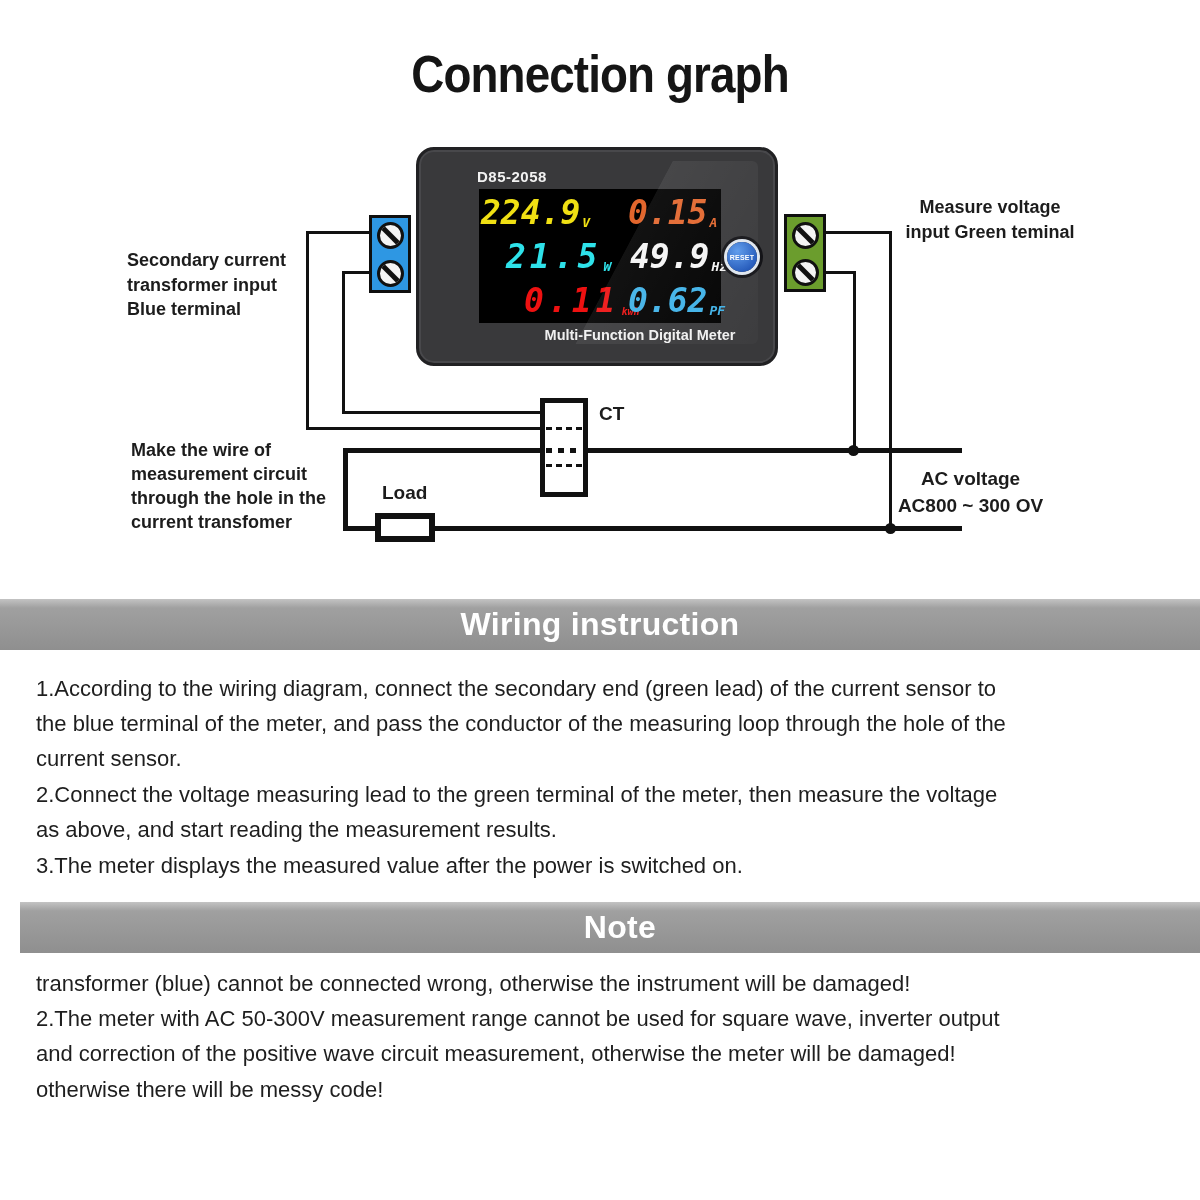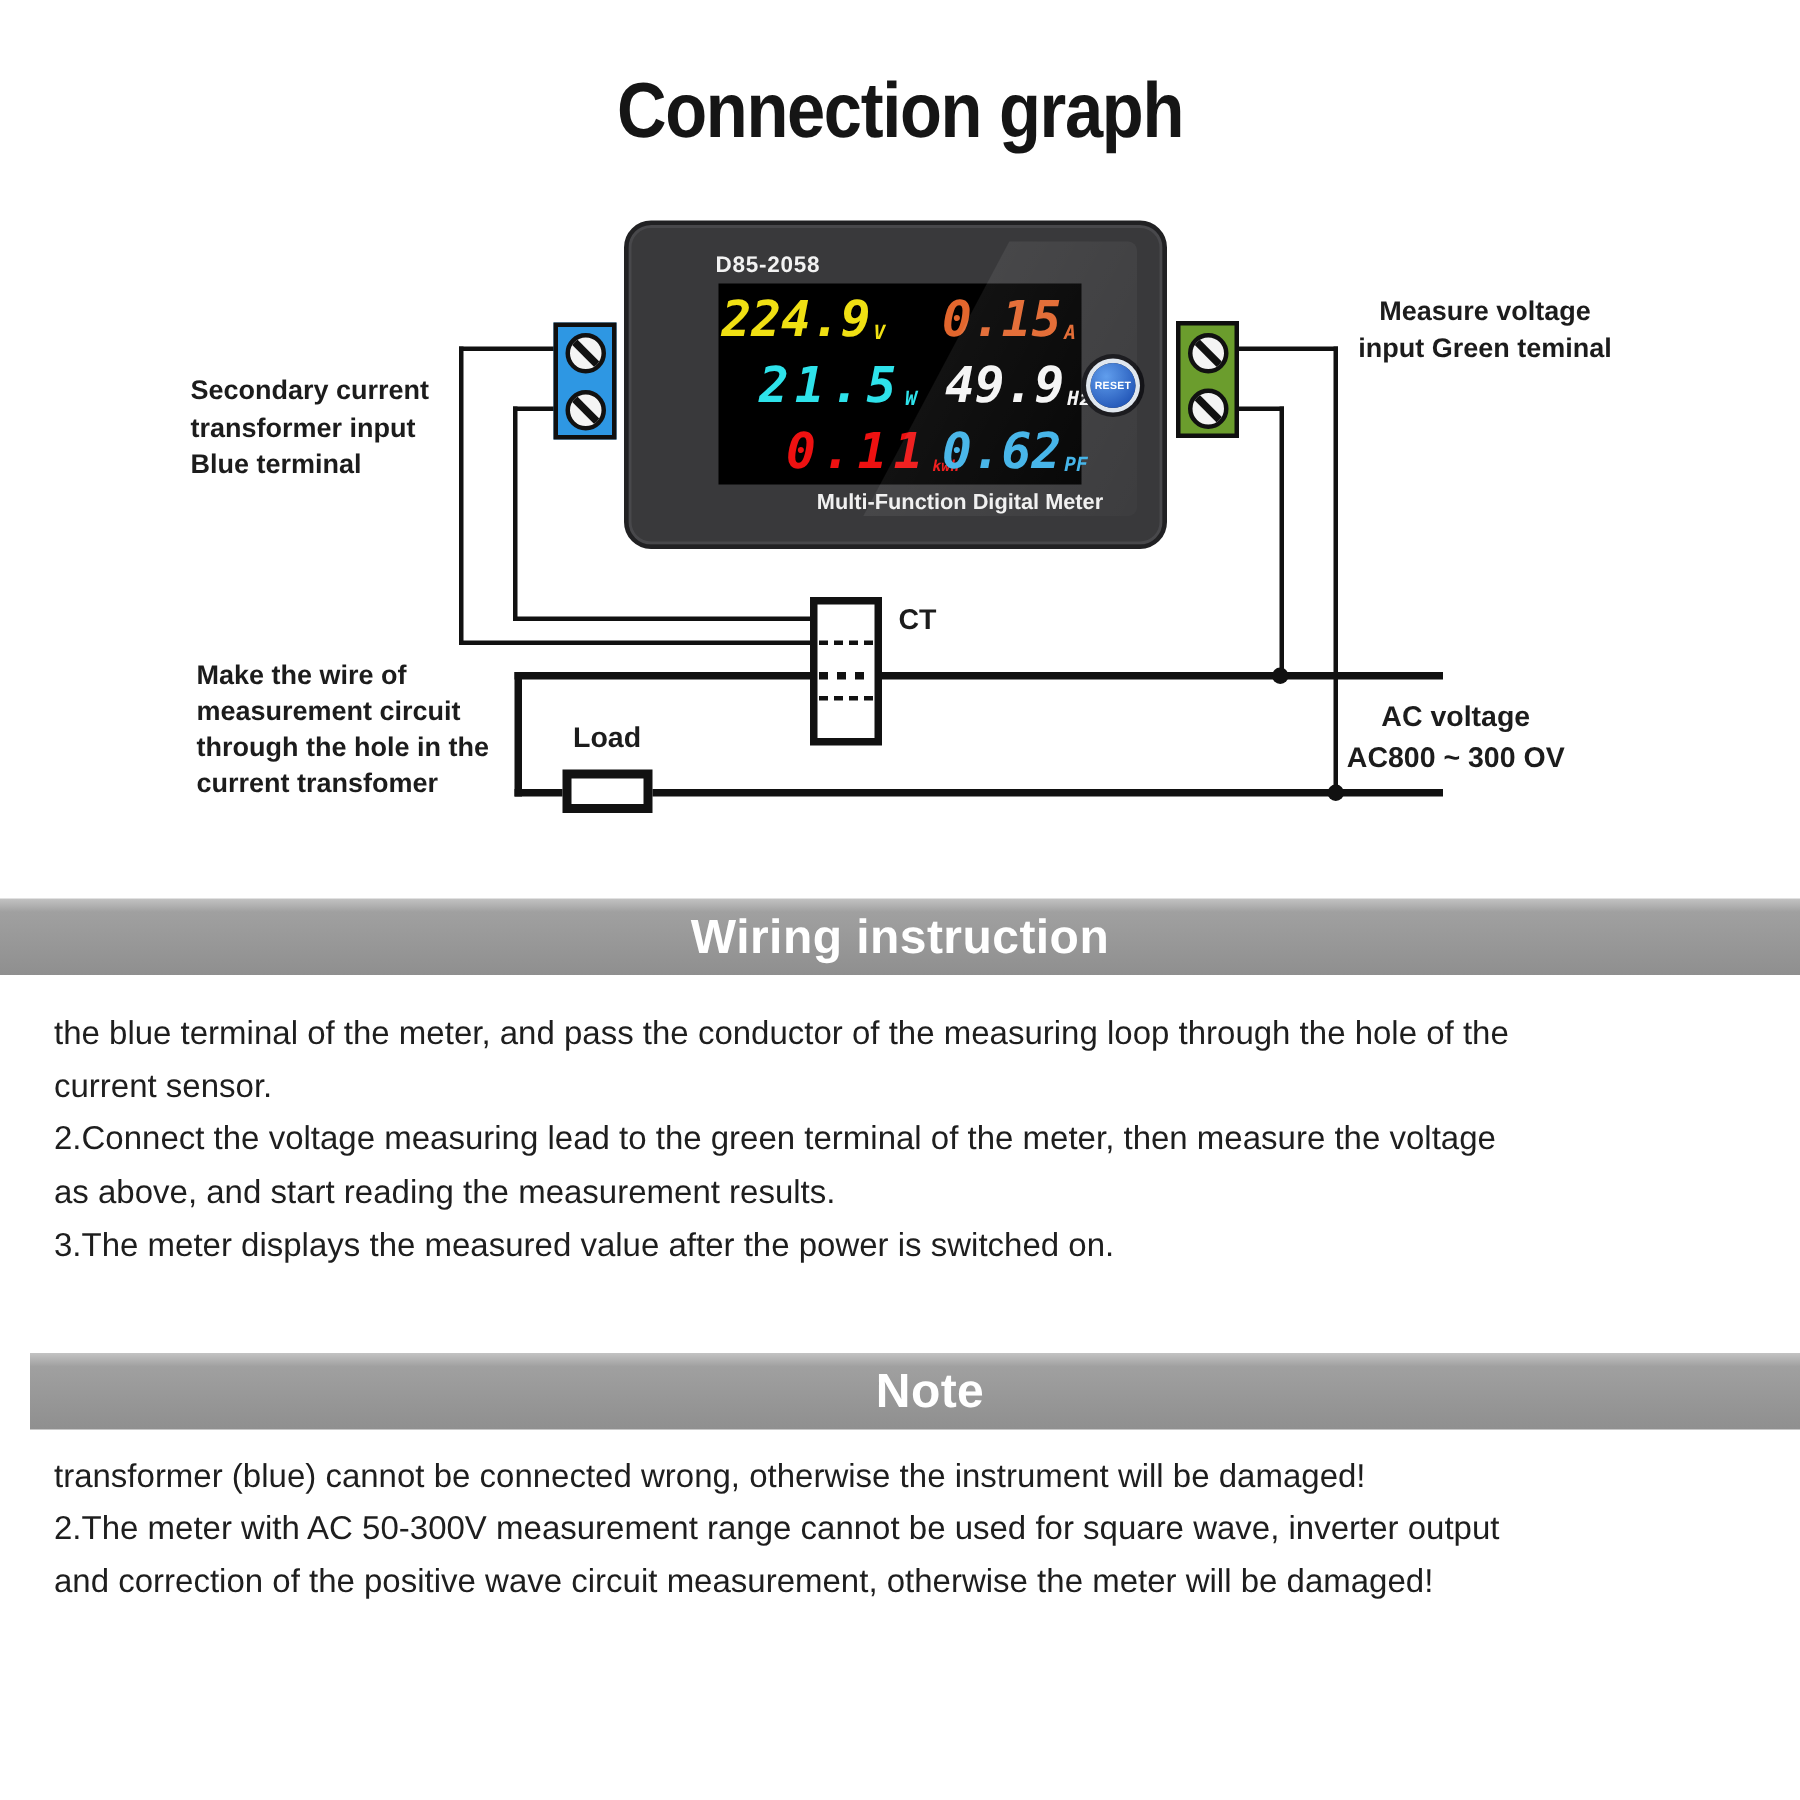--- a/index.html
+++ b/index.html
@@ -173,27 +173,29 @@
   <div>through the hole in the</div>
   <div>current transfomer</div>
 </div>
 <div class="dlabel" id="label-ac">
   <div>AC voltage</div>
   <div>AC800 ~ 300 OV</div>
 </div>
 
 <div class="band" id="band-wiring">Wiring instruction</div>
 <div class="textblock" id="wiring-text">
+  <div class="tline">1.According to the wiring diagram, connect the secondary end (green lead) of the current sensor to</div>
   <div class="tline">the blue terminal of the meter, and pass the conductor of the measuring loop through the hole of the</div>
   <div class="tline">current sensor.</div>
   <div class="tline">2.Connect the voltage measuring lead to the green terminal of the meter, then measure the voltage</div>
   <div class="tline">as above, and start reading the measurement results.</div>
   <div class="tline">3.The meter displays the measured value after the power is switched on.</div>
 </div>
 
 <div class="band" id="band-note">Note</div>
 <div class="textblock" id="note-text">
   <div class="tline">transformer (blue) cannot be connected wrong, otherwise the instrument will be damaged!</div>
   <div class="tline">2.The meter with AC 50-300V measurement range cannot be used for square wave, inverter output</div>
   <div class="tline">and correction of the positive wave circuit measurement, otherwise the meter will be damaged!</div>
+  <div class="tline">otherwise there will be messy code!</div>
 </div>
 
 <div class="abs" id="meter-panel" style="background:transparent"></div>
 
 </body></html>

